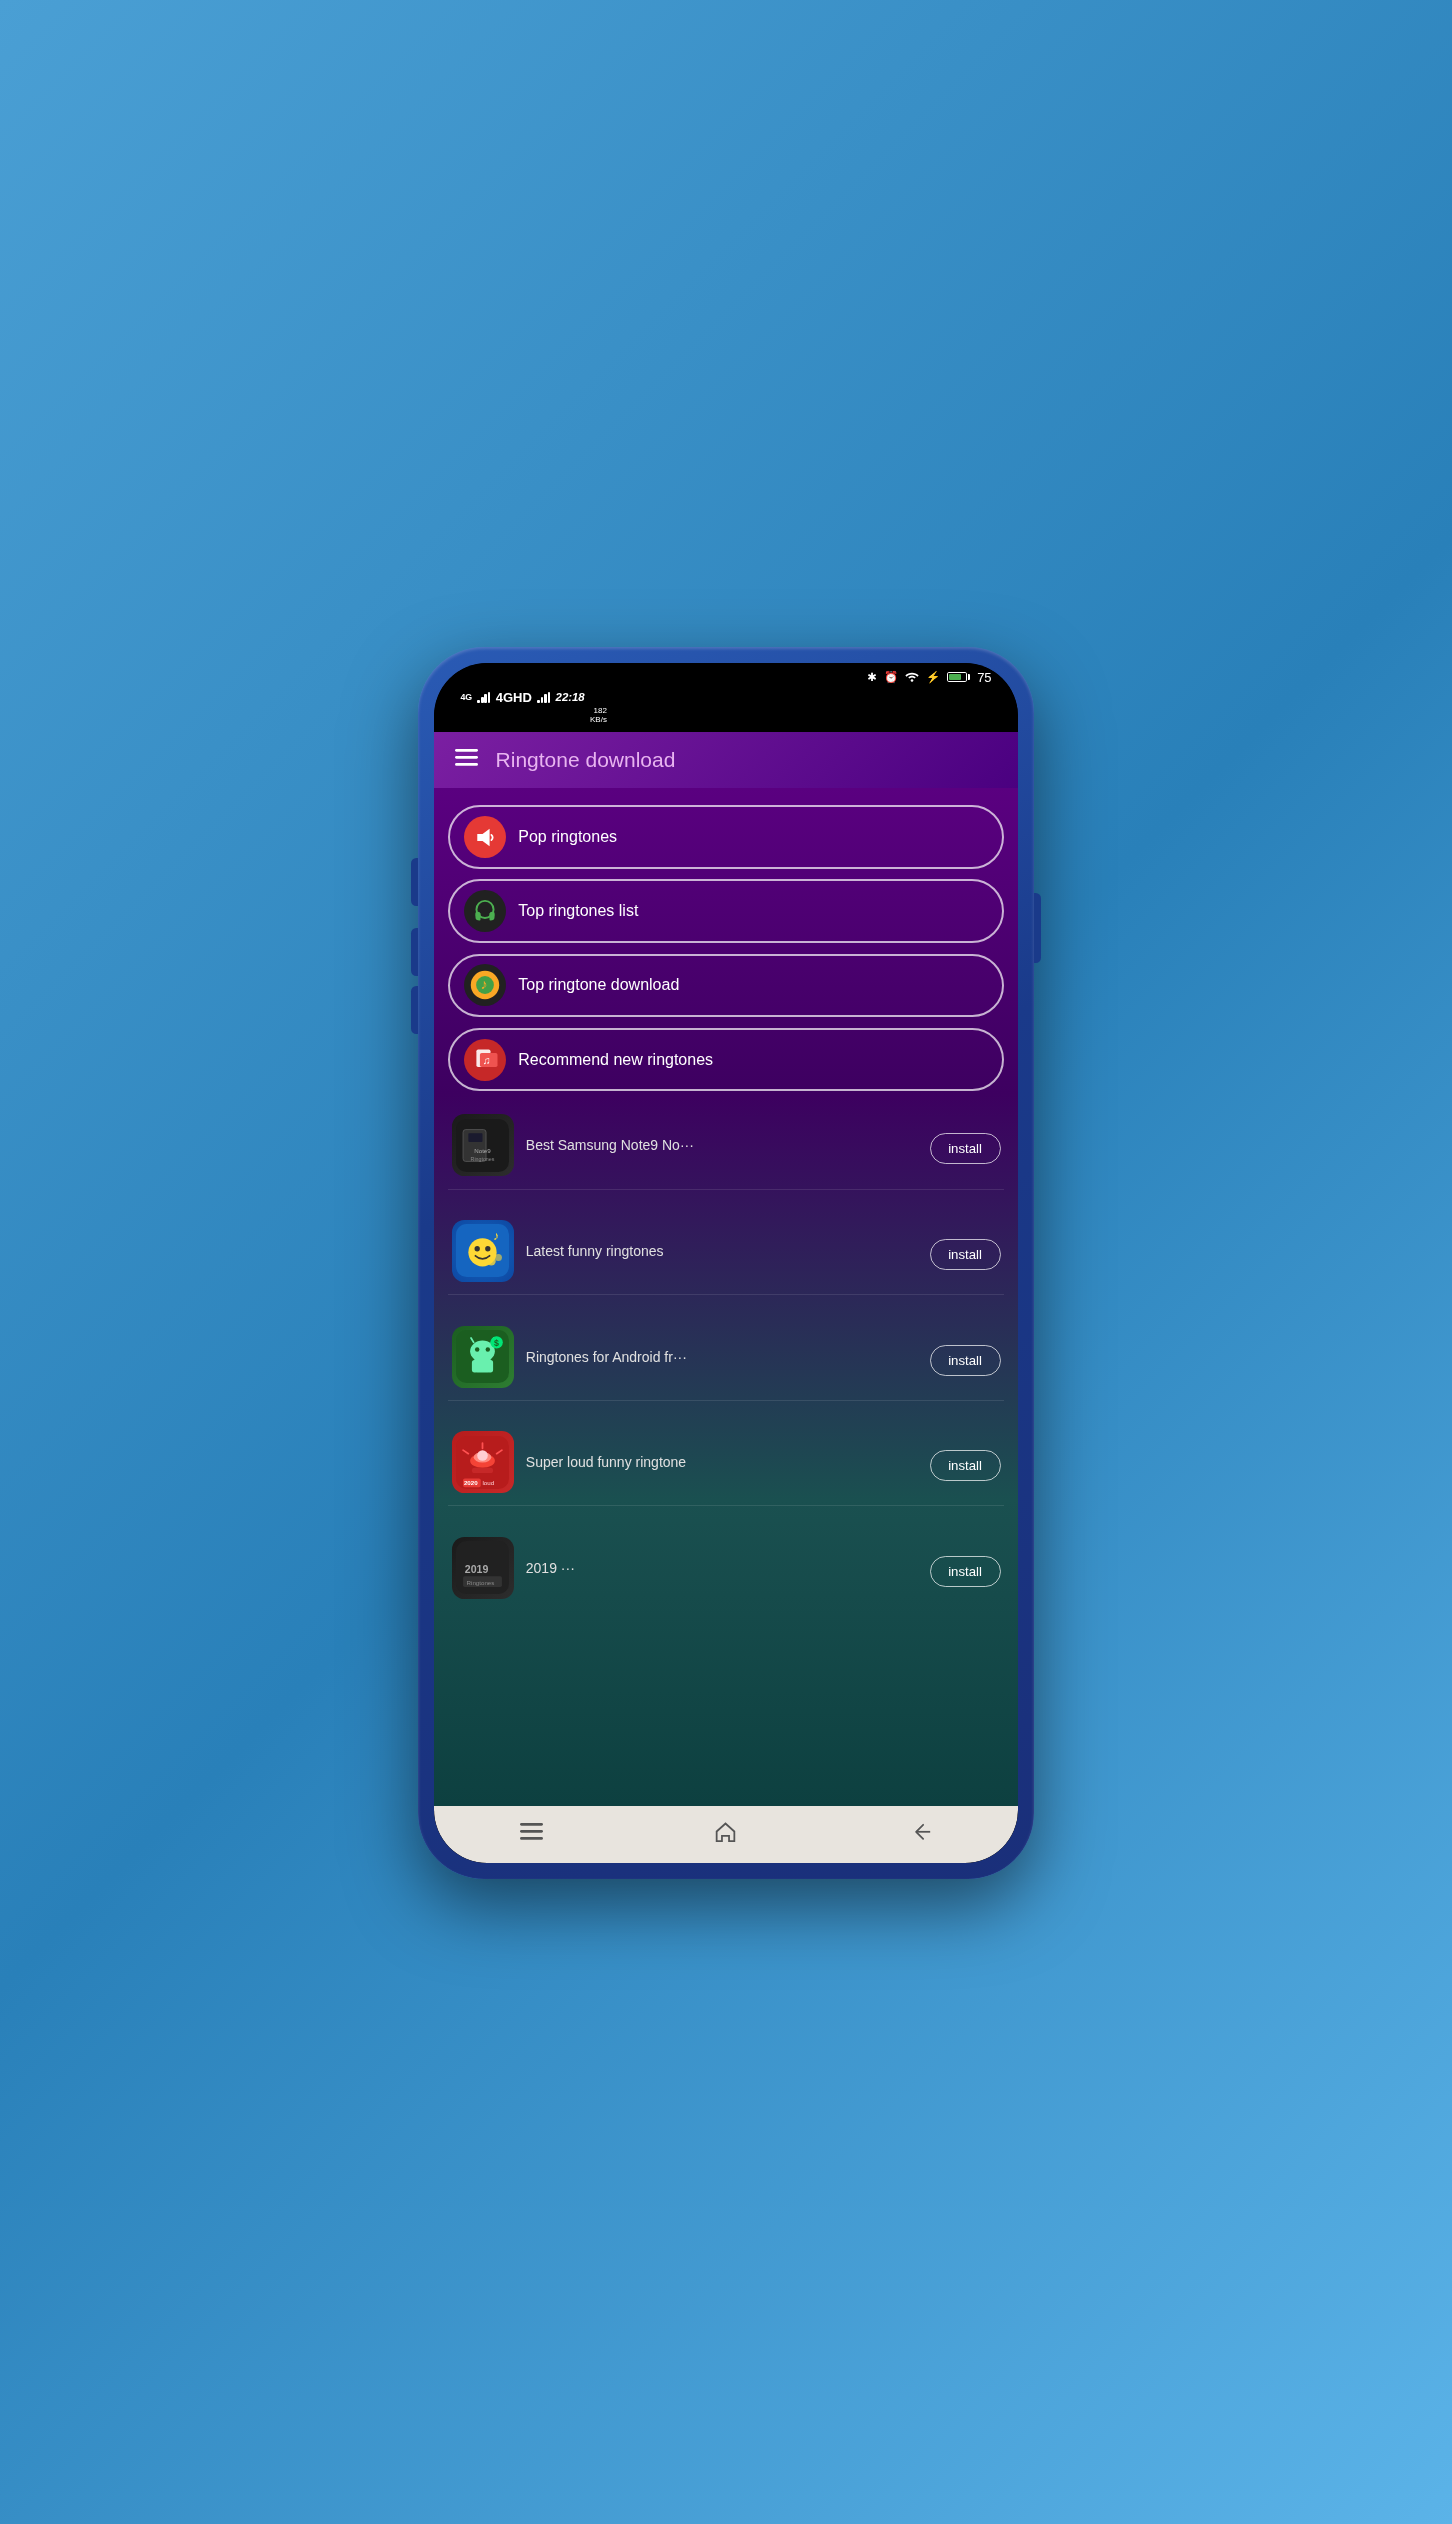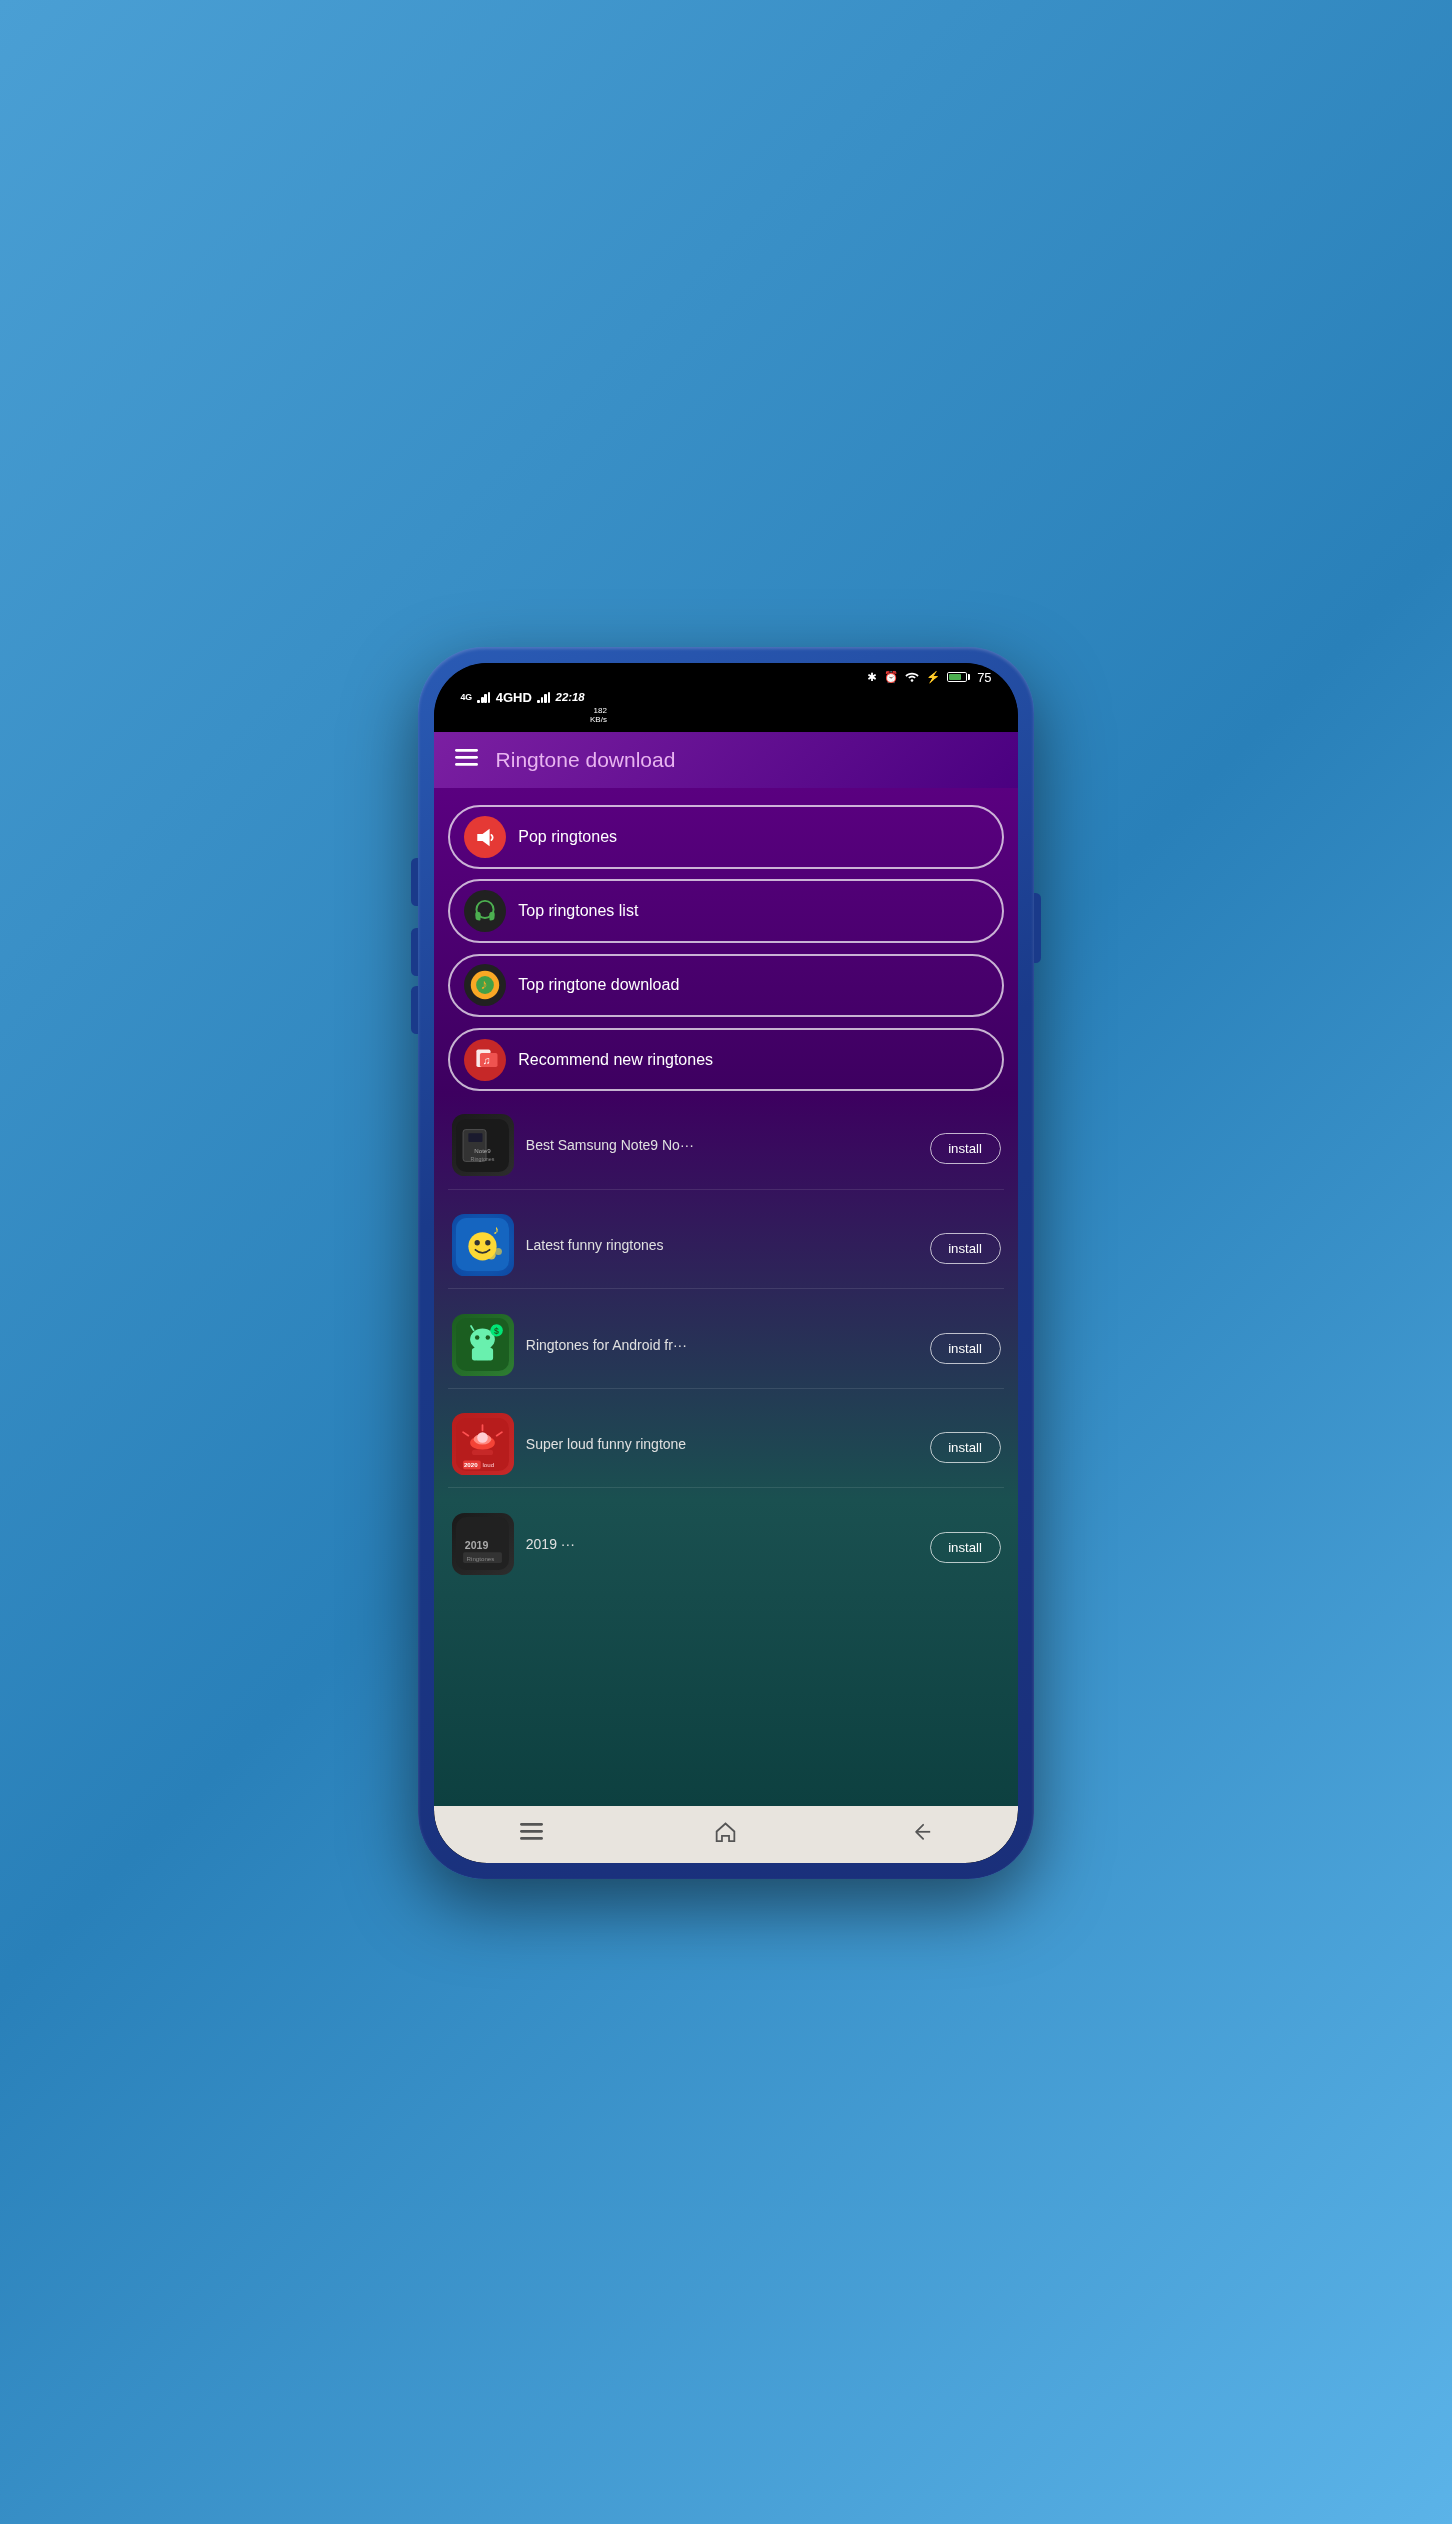--- a/index.html
+++ b/index.html
@@ -214,21 +214,21 @@
     }
 
     .btn-icon-4 {
       background: #c62828;
     }
 
     
     .app-list {
       display: flex;
       flex-direction: column;
-      gap: 12px;
+      gap: 18px;
     }
 
     .app-list-item {
       display: flex;
       align-items: center;
       gap: 12.3px;
       padding: 12.3px 3.5px;
       border-bottom: 0.9px solid rgba(255,255,255,0.1);
     }
 

